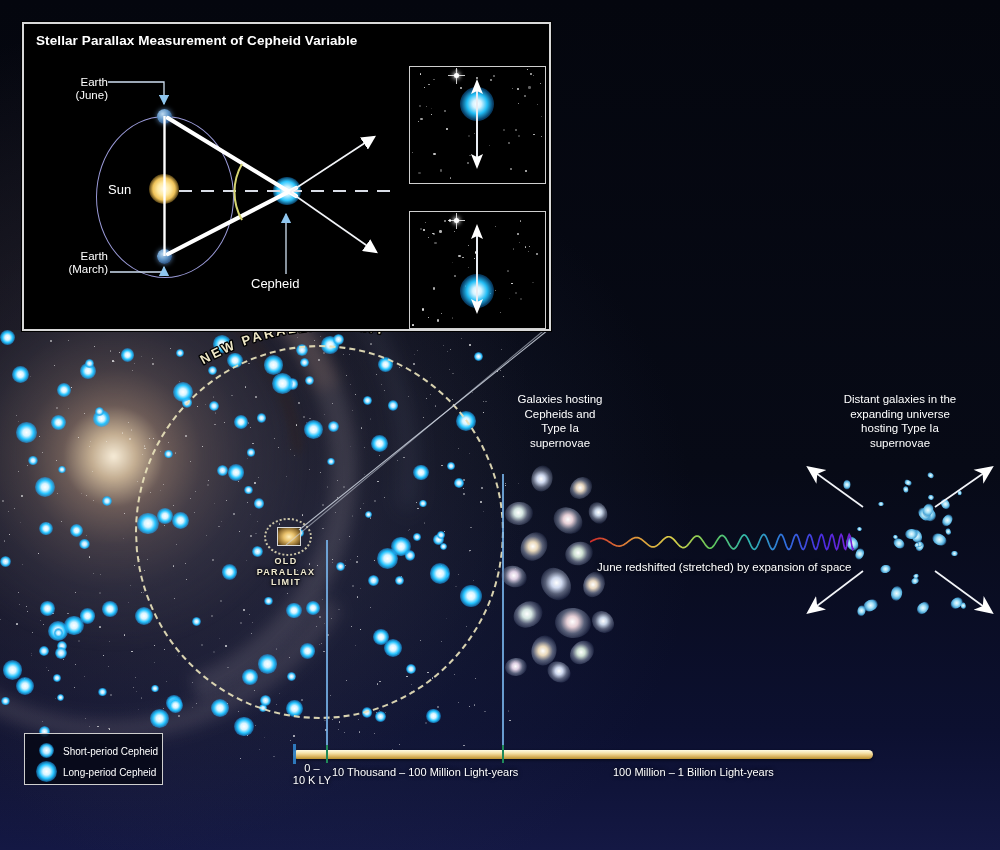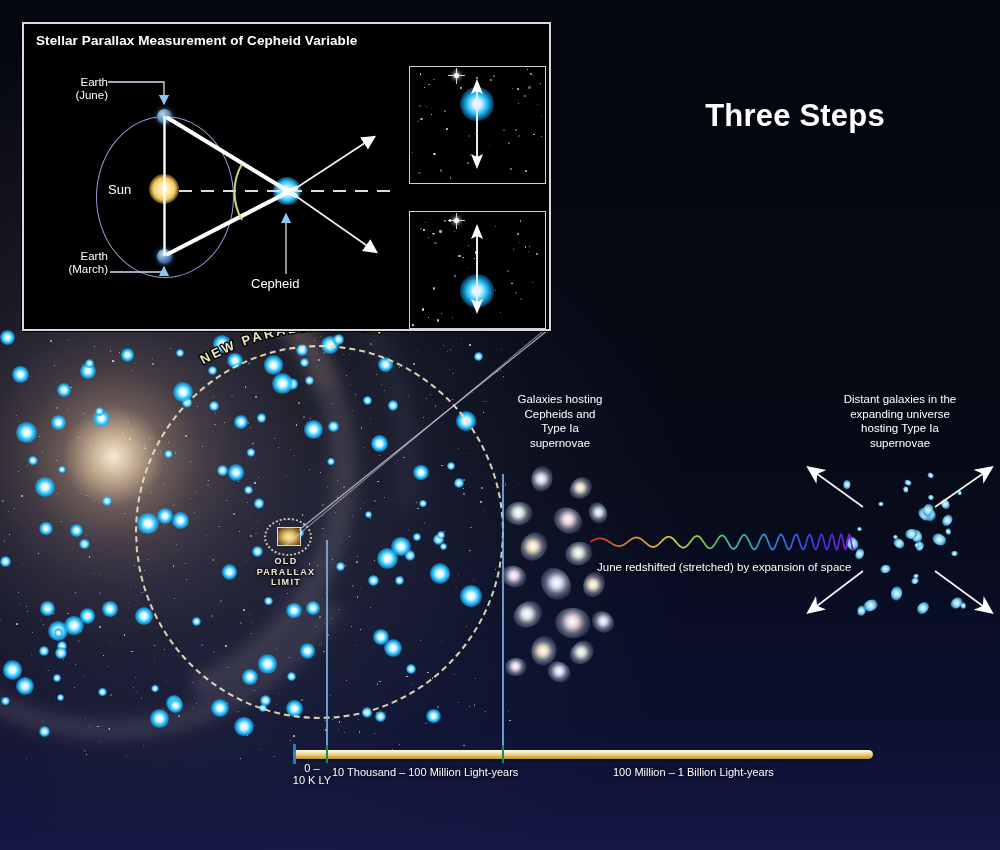--- a/index.html
+++ b/index.html
@@ -870,21 +870,20 @@
       <div class="bigstar" style="left:50px;top:62px;width:34px;height:34px;"></div>
       <svg style="position:absolute;left:0;top:0;width:135px;height:116px;">
         <line x1="67" y1="22" x2="67" y2="92" stroke="#e9edf3" stroke-width="2"></line>
         <path d="M67,12 L73,27 L67,24 L61,27 z" fill="#fff"></path>
         <path d="M67,102 L73,87 L67,90 L61,87 z" fill="#fff"></path>
       </svg>
     </div>
   </div>
 
   <div class="maintitle">
-    <div>Three Steps</div>
   </div>
 
   <div class="coltitle" style="left:490px;top:392px;width:140px;">
     <div>Galaxies hosting</div>
     <div>Cepheids and</div>
     <div>Type Ia</div>
     <div>supernovae</div>
   </div>
   <div class="clusterA" id="clusterA">
       <div class="gal" style="left:34px;top:6px;width:26px;height:21px;background:radial-gradient(circle at 48% 46%, #ffffff 0%, #cfd9ef 22%, rgba(150,160,185,.55) 48%, rgba(60,72,110,.28) 74%, rgba(10,16,40,0) 100%);transform:rotate(-80deg);"></div>
@@ -983,14 +982,20 @@
   <div class="smalltick" style="left:326px;"></div>
   <div class="smalltick" style="left:502px;"></div>
 
   <div class="ticklabel" style="left:286px;top:762px;width:52px;text-align:center;line-height:12px;">
     <div>0  –</div>
     <div>10 K  LY</div>
   </div>
   <div class="ticklabel" style="left:332px;top:766px;">10 Thousand  –  100 Million Light-years</div>
   <div class="ticklabel" style="left:613px;top:766px;">100 Million  – 1 Billion Light-years</div>
 
+  <div class="legend">
+    <div class="legend-dot cep-s" style="left:14px;top:9px;width:15px;height:15px;"></div>
+    <div class="legend-row" style="left:38px;top:12px;">Short-period Cepheid</div>
+    <div class="legend-dot cep-l" style="left:11px;top:27px;width:21px;height:21px;"></div>
+    <div class="legend-row" style="left:38px;top:33px;">Long-period Cepheid</div>
+  </div>
 
 </div>
 
 </body></html>

